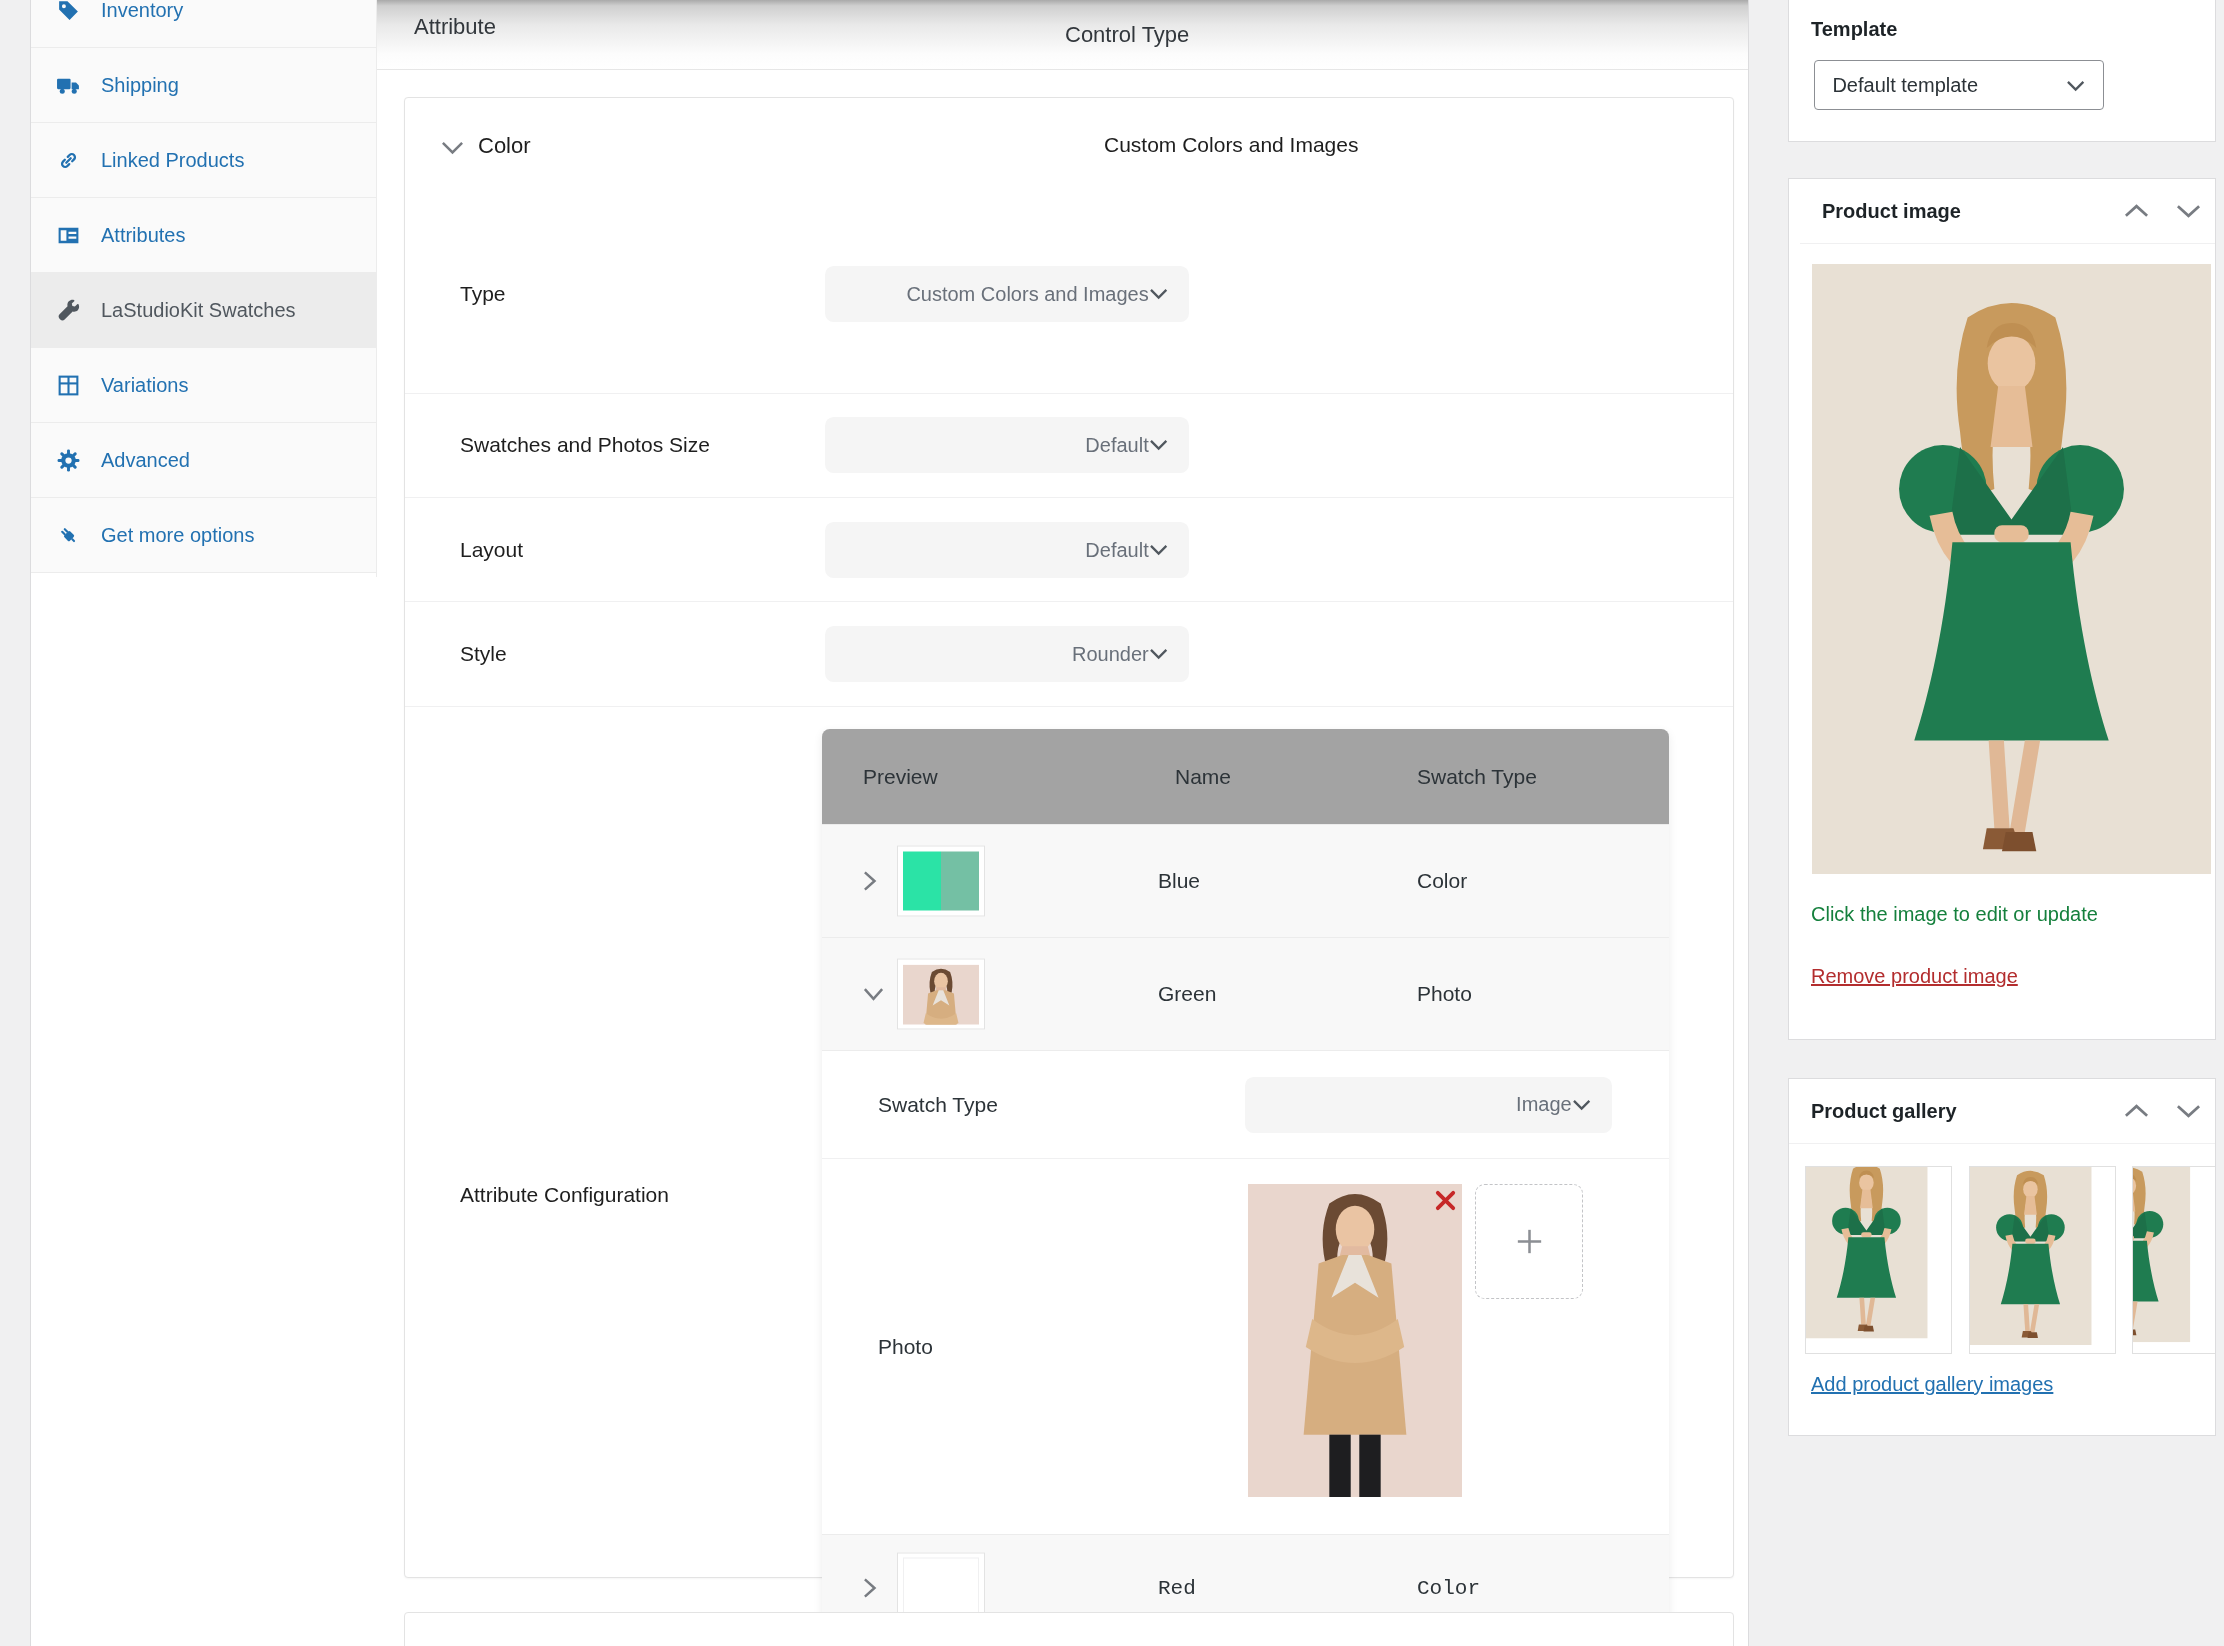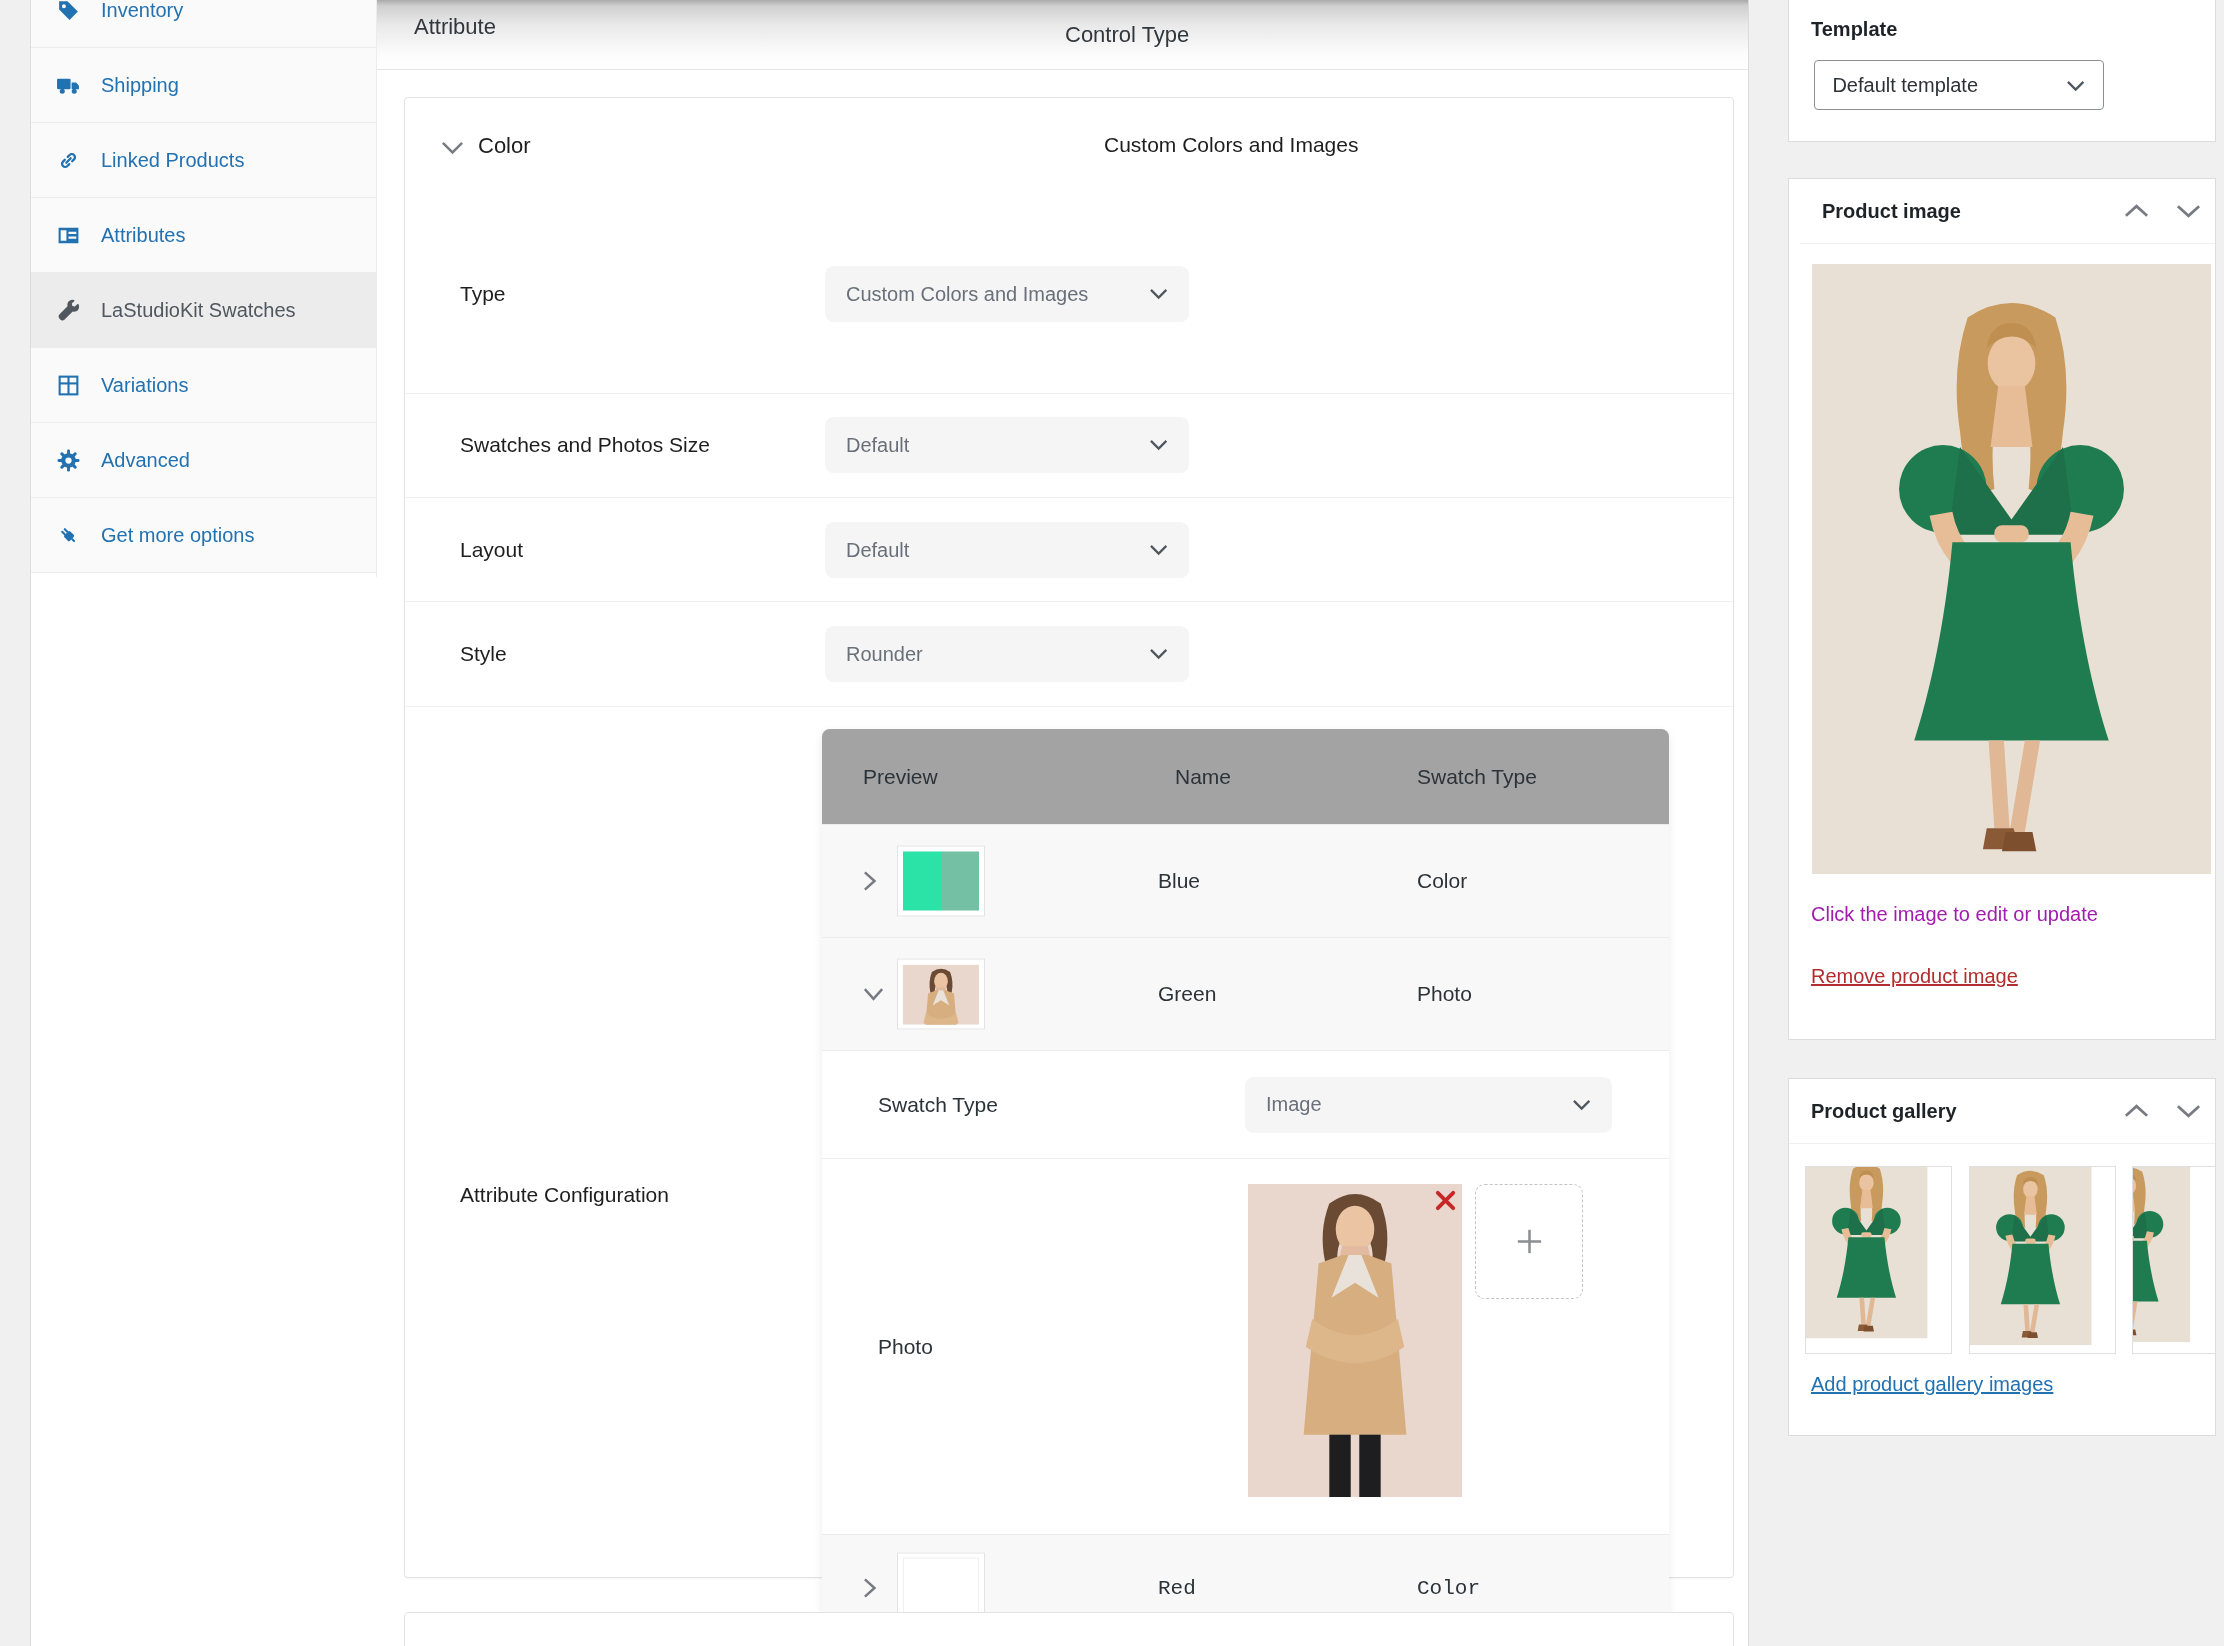--- a/index.html
+++ b/index.html
@@ -15,21 +15,21 @@
            border-right:1px solid #ececec;box-sizing:border-box;}
   .sidebar ul{list-style:none;margin:0;padding:0;position:absolute;top:-27px;left:0;right:0;}
   .tab{height:75px;box-sizing:border-box;border-bottom:1px solid #ececec;display:flex;
        align-items:center;gap:20px;padding-left:25px;background:#fafafa;color:#2271b1;
        font-size:20px;cursor:pointer;}
   .tab.active{background:#ececec;color:#50575e;}
   .tab .ticon{width:25px;height:25px;flex:0 0 25px;display:block;}
 
   
   .main{position:absolute;left:377px;top:0;width:1372px;height:1646px;background:#fff;
-        border-right:1px solid #dcdcde;box-sizing:border-box;}
+        border-right:1px solid #dcdcde;box-sizing:border-box;text-align:right;}
   .main-header{position:absolute;left:0;top:0;width:100%;height:70px;
         background:linear-gradient(180deg,#a9a9a9 0px,#cfcfcf 5.8px,#e9e9e9 25px,#fcfcfc 54px,#ffffff 70px);
         border-bottom:1px solid #e6e6e6;box-sizing:border-box;}
   .hdr-attribute{position:absolute;left:37px;top:13.5px;font-size:22px;color:#32373c;}
   .hdr-control{position:absolute;left:688px;top:13.5px;font-size:22px;color:#32373c;margin-top:8px;}
 
   .attr-card{position:absolute;left:27px;top:97px;width:1330px;height:1481px;background:#fff;
         border:1px solid #e3e3e3;border-radius:3.9px;box-shadow:0 1px 1.9px rgba(0,0,0,.04);
         box-sizing:border-box;}
   .color-row{position:absolute;left:0;top:0;width:100%;height:97px;}
@@ -97,21 +97,21 @@
   .pi-card{top:178px;height:862px;padding-left:11px;}
   .pg-card{top:1078px;height:358px;overflow:hidden;}
   .rcard-header{position:relative;height:65px;border-bottom:1px solid #f0f0f1;box-sizing:border-box;}
   .rcard-title{position:absolute;left:22px;top:50%;transform:translateY(-50%);font-size:20px;
         font-weight:bold;color:#1d2327;}
   .order-btns{position:absolute;right:13.5px;top:50%;transform:translateY(-50%);display:flex;gap:25px;}
   .order-btns span{cursor:pointer;display:block;width:27px;height:17.4px;}
 
   .product-image{position:absolute;left:23px;top:85px;width:399px;height:610px;cursor:pointer;}
   .product-image svg.art{width:100%;height:100%;display:block;}
-  .pi-caption{position:absolute;left:22px;top:724px;font-size:20px;color:#a21caf;}
+  .pi-caption{position:absolute;left:22px;top:724px;font-size:20px;color:#15803d;}
   .pi-remove{position:absolute;left:22px;top:786px;font-size:20px;color:#b32d2e;
         text-decoration:underline;cursor:pointer;}
 
   .gallery-row{position:absolute;left:16.4px;top:87px;width:425px;height:188px;display:flex;gap:16.4px;}
   .g-thumb{width:147px;height:188px;flex:0 0 147px;border:1px solid #e0e0e0;box-sizing:border-box;
         cursor:pointer;overflow:hidden;}
   .g-thumb svg.art{width:100%;height:100%;display:block;}
   .pg-add{position:absolute;left:22px;top:294px;font-size:20px;color:#2271b1;
         text-decoration:underline;cursor:pointer;}
 

